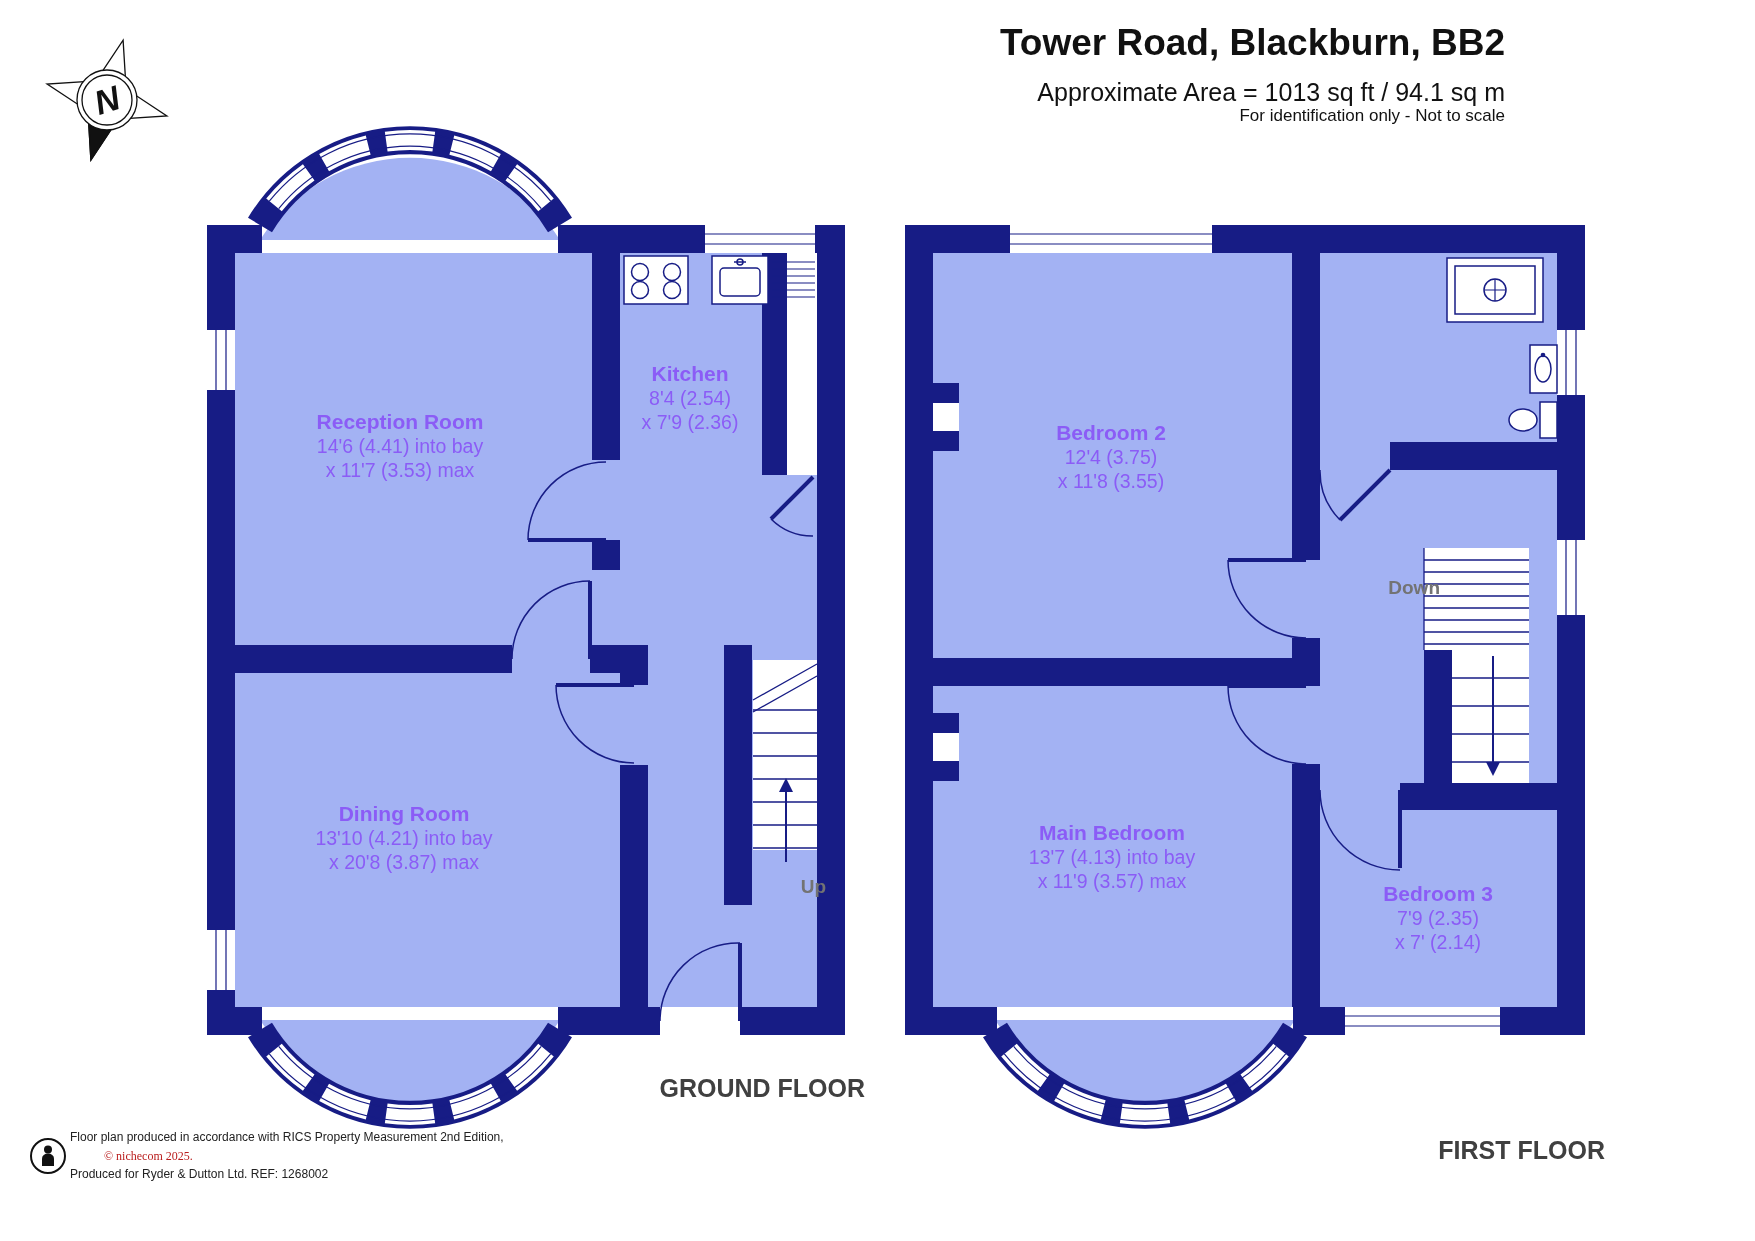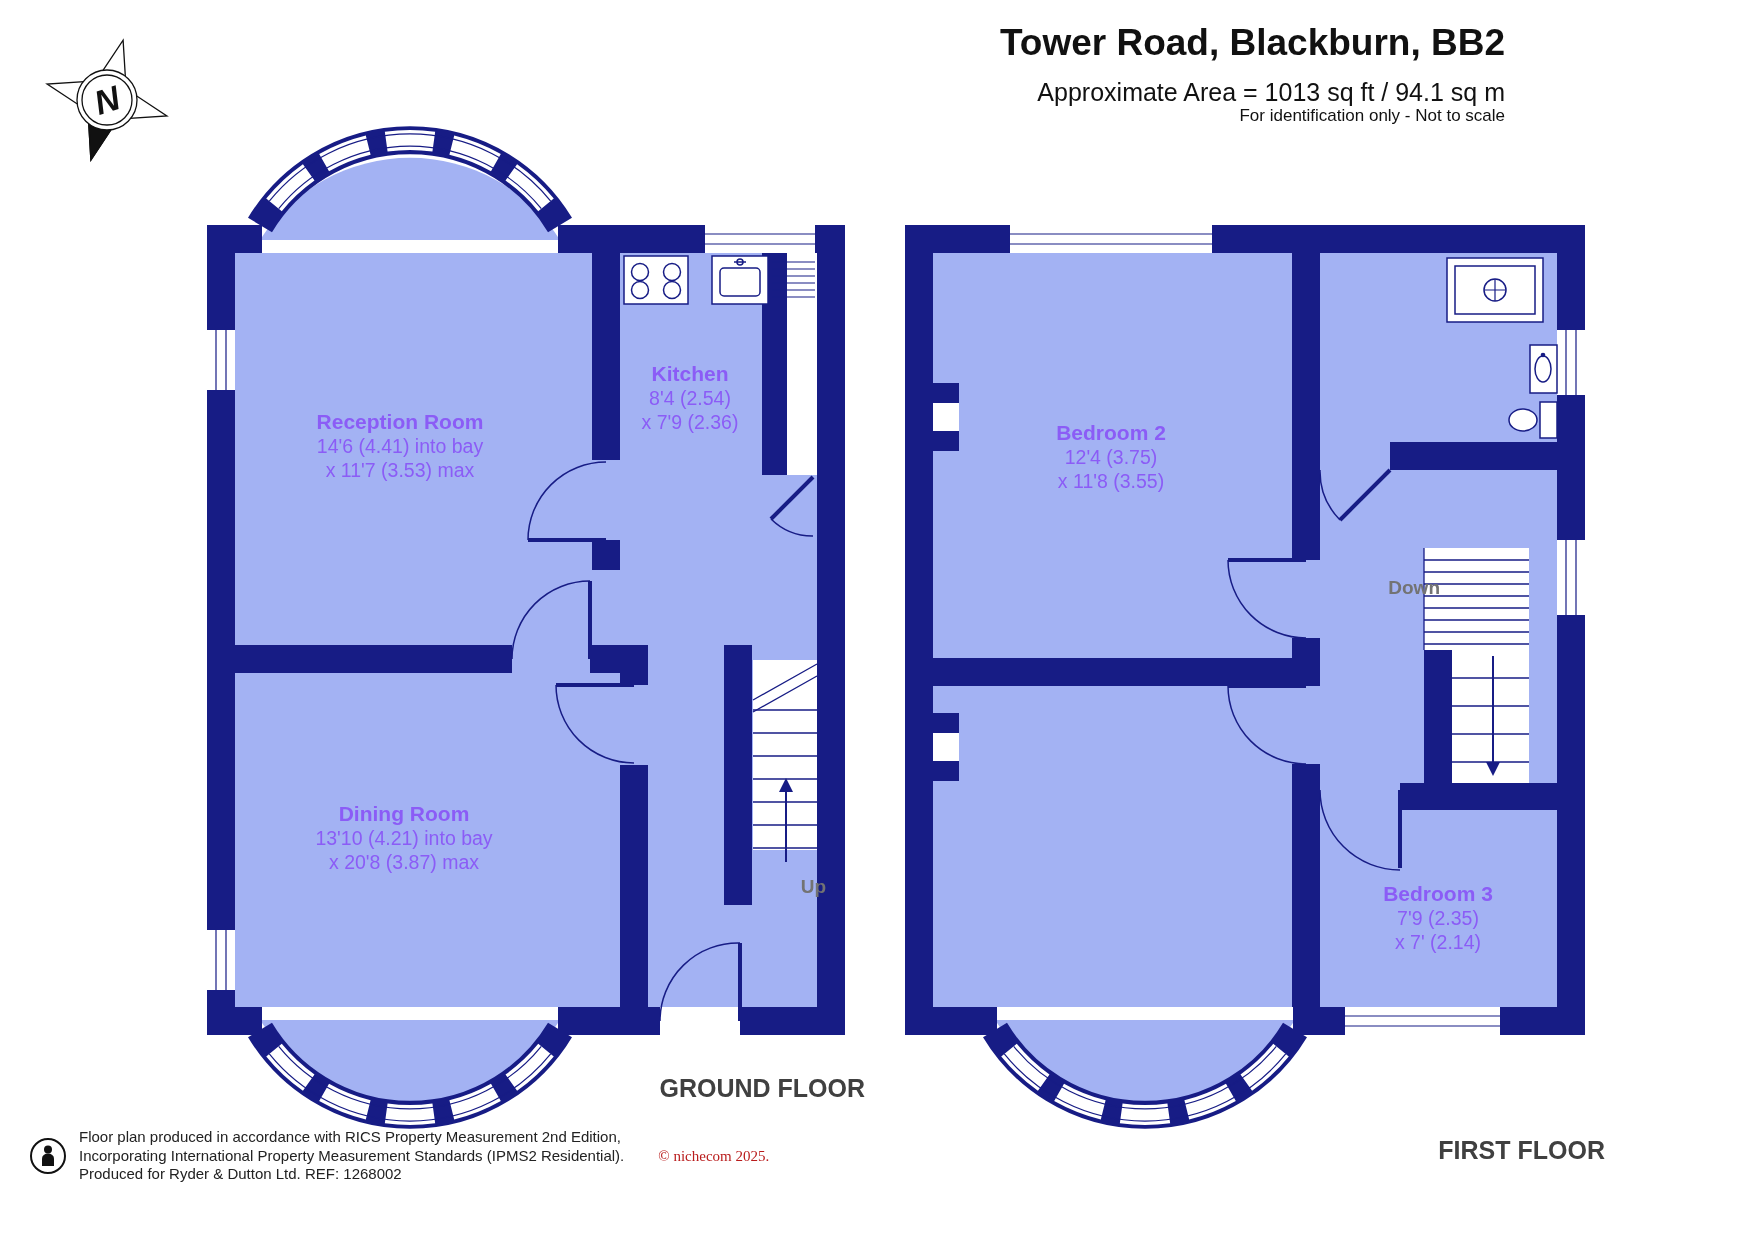--- a/index.html
+++ b/index.html
@@ -9,21 +9,21 @@
   .room-label{position:absolute;width:360px;text-align:center;line-height:24px;color:#8b5cf6;}
   .room-label .rname{font-weight:bold;font-size:21px;display:block;}
   .room-label .rdim{font-size:19.5px;display:block;}
   .header{position:absolute;top:22px;right:250px;text-align:right;}
   .header .title{font-size:37px;font-weight:bold;line-height:42px;}
   .header .area{font-size:25px;margin-top:14px;line-height:28px;}
   .header .note{font-size:17px;margin-top:0;line-height:19px;}
   .floor-label{position:absolute;width:320px;font-size:25px;font-weight:bold;text-align:right;color:#404040;}
   .stairs-label{position:absolute;font-weight:bold;font-size:19px;text-align:right;color:#737373;}
   .footer{position:absolute;left:28px;top:1128px;display:flex;align-items:center;}
-  .footer-text{margin-left:11px;font-size:15px;line-height:18.5px;color:#222;}
+  .footer-text{margin-left:2px;font-size:12px;line-height:18.5px;color:#222;}
   .footer-row{display:flex;}
   .copyright{margin-left:34px;color:#b91c1c;font-family:Liberation Serif, serif;}
 </style>
 </head>
 <body>
 
 <div id="canvas">
 
 <svg width="1755" height="1241" viewBox="0 0 1755 1241">
 
@@ -321,20 +321,25 @@
 </div>
 <div class="room-label" style="left:224px;top:802px;">
   <span class="rname">Dining Room</span>
   <span class="rdim">13'10 (4.21) into bay</span>
   <span class="rdim">x 20'8 (3.87) max</span>
 </div>
 <div class="room-label" style="left:931px;top:421px;">
   <span class="rname">Bedroom 2</span>
   <span class="rdim">12'4 (3.75)</span>
   <span class="rdim">x 11'8 (3.55)</span>
+</div>
+<div class="room-label" style="left:932px;top:821px;">
+  <span class="rname">Main Bedroom</span>
+  <span class="rdim">13'7 (4.13) into bay</span>
+  <span class="rdim">x 11'9 (3.57) max</span>
 </div>
 <div class="room-label" style="left:1258px;top:882px;">
   <span class="rname">Bedroom 3</span>
   <span class="rdim">7'9 (2.35)</span>
   <span class="rdim">x 7' (2.14)</span>
 </div>
 
 <div class="stairs-label" style="left:746px;top:876px;width:80px;">Up</div>
 <div class="stairs-label" style="left:1300px;top:577px;width:140px;">Down</div>
 
@@ -343,20 +348,19 @@
 
 <div class="footer">
   <svg width="40" height="40" viewBox="0 0 40 40" style="position:static;">
     <circle cx="20" cy="20" r="17" fill="none" stroke="#111" stroke-width="2"></circle>
     <circle cx="20" cy="13.5" r="4" fill="#111"></circle>
     <path d="M14,30 V22.5 a6,5 0 0 1 12,0 V30 Z" fill="#111"></path>
   </svg>
   <div class="footer-text">
     <div>Floor plan produced in accordance with RICS Property Measurement 2nd Edition,</div>
     <div class="footer-row">
-      <span>Incorporating International Property Measurement Standards (IPMS2 Residential).</span>
       <span class="copyright">© nichecom 2025.</span>
     </div>
     <div>Produced for Ryder &amp; Dutton Ltd.   REF:  1268002</div>
   </div>
 </div>
 
 </div>
 
 </body></html>

